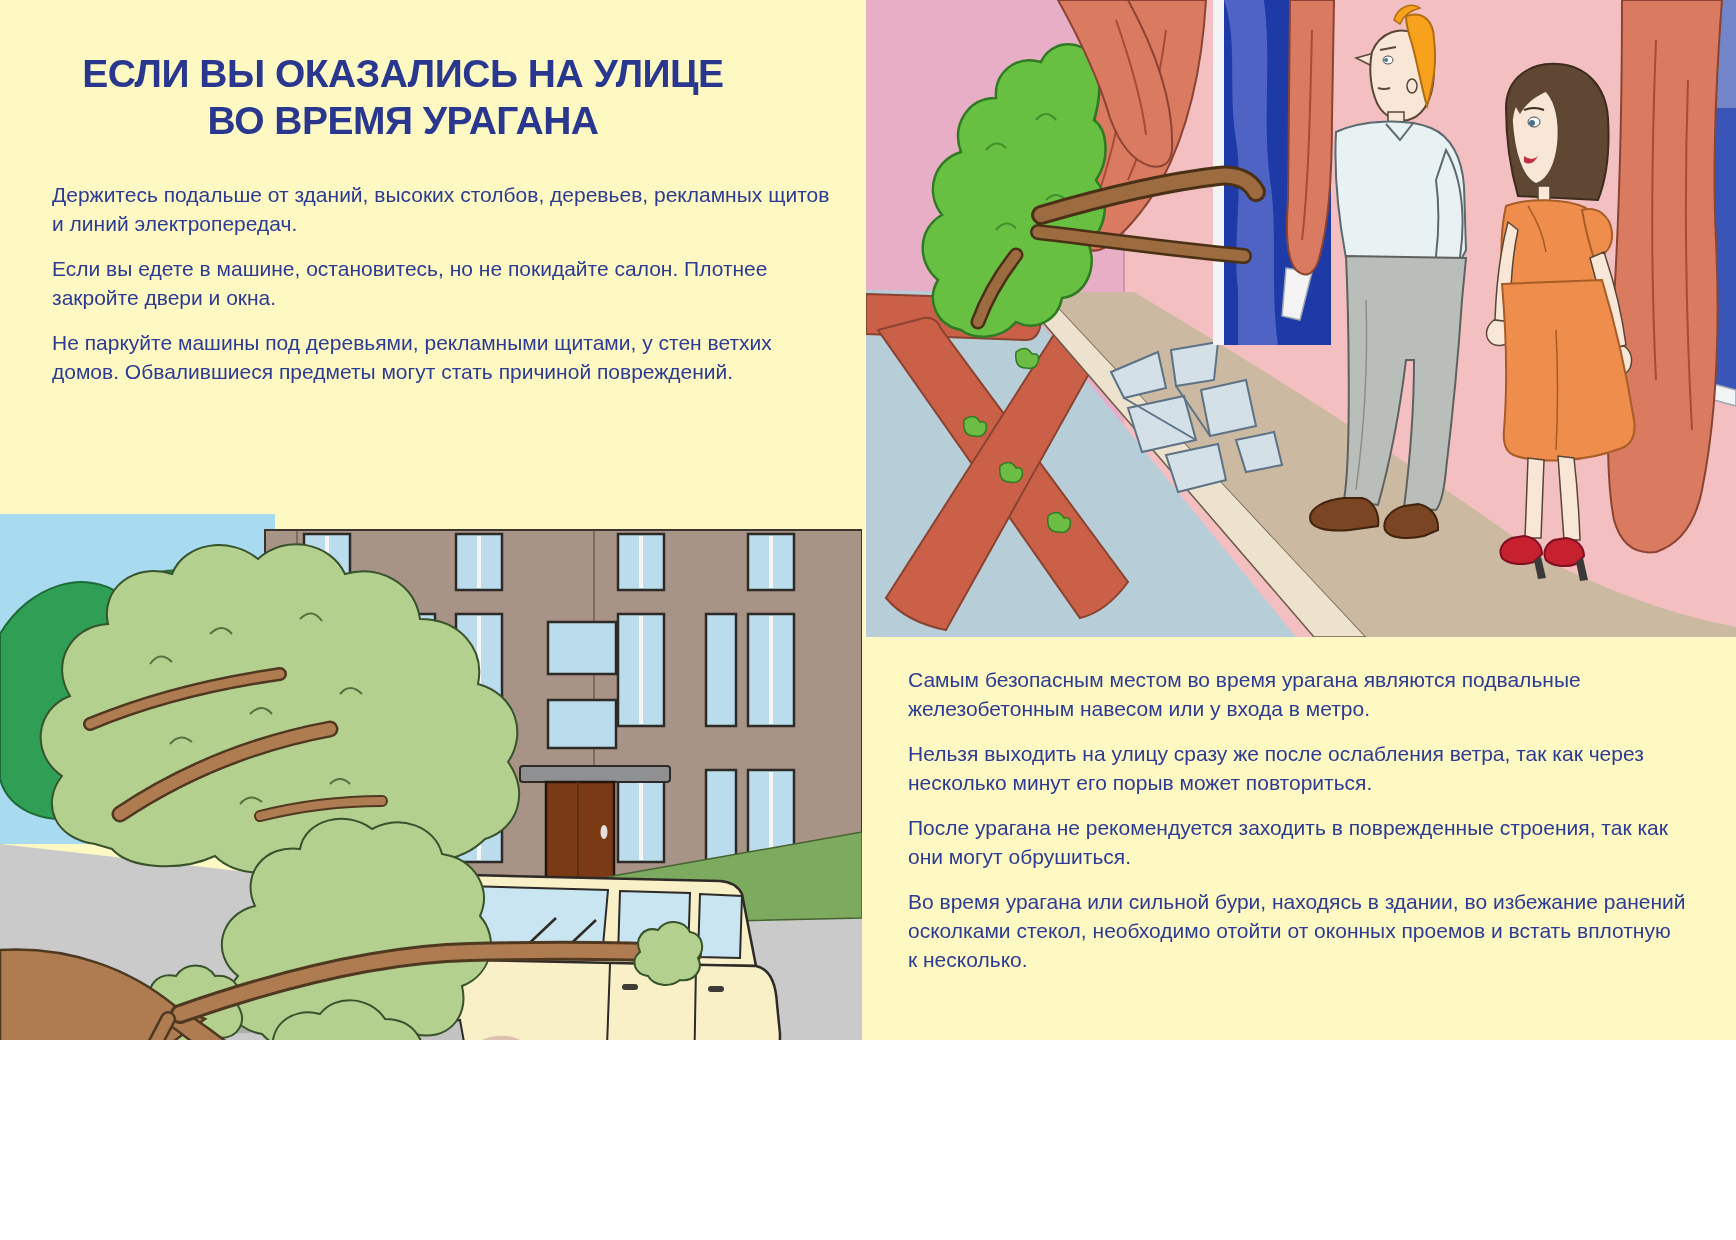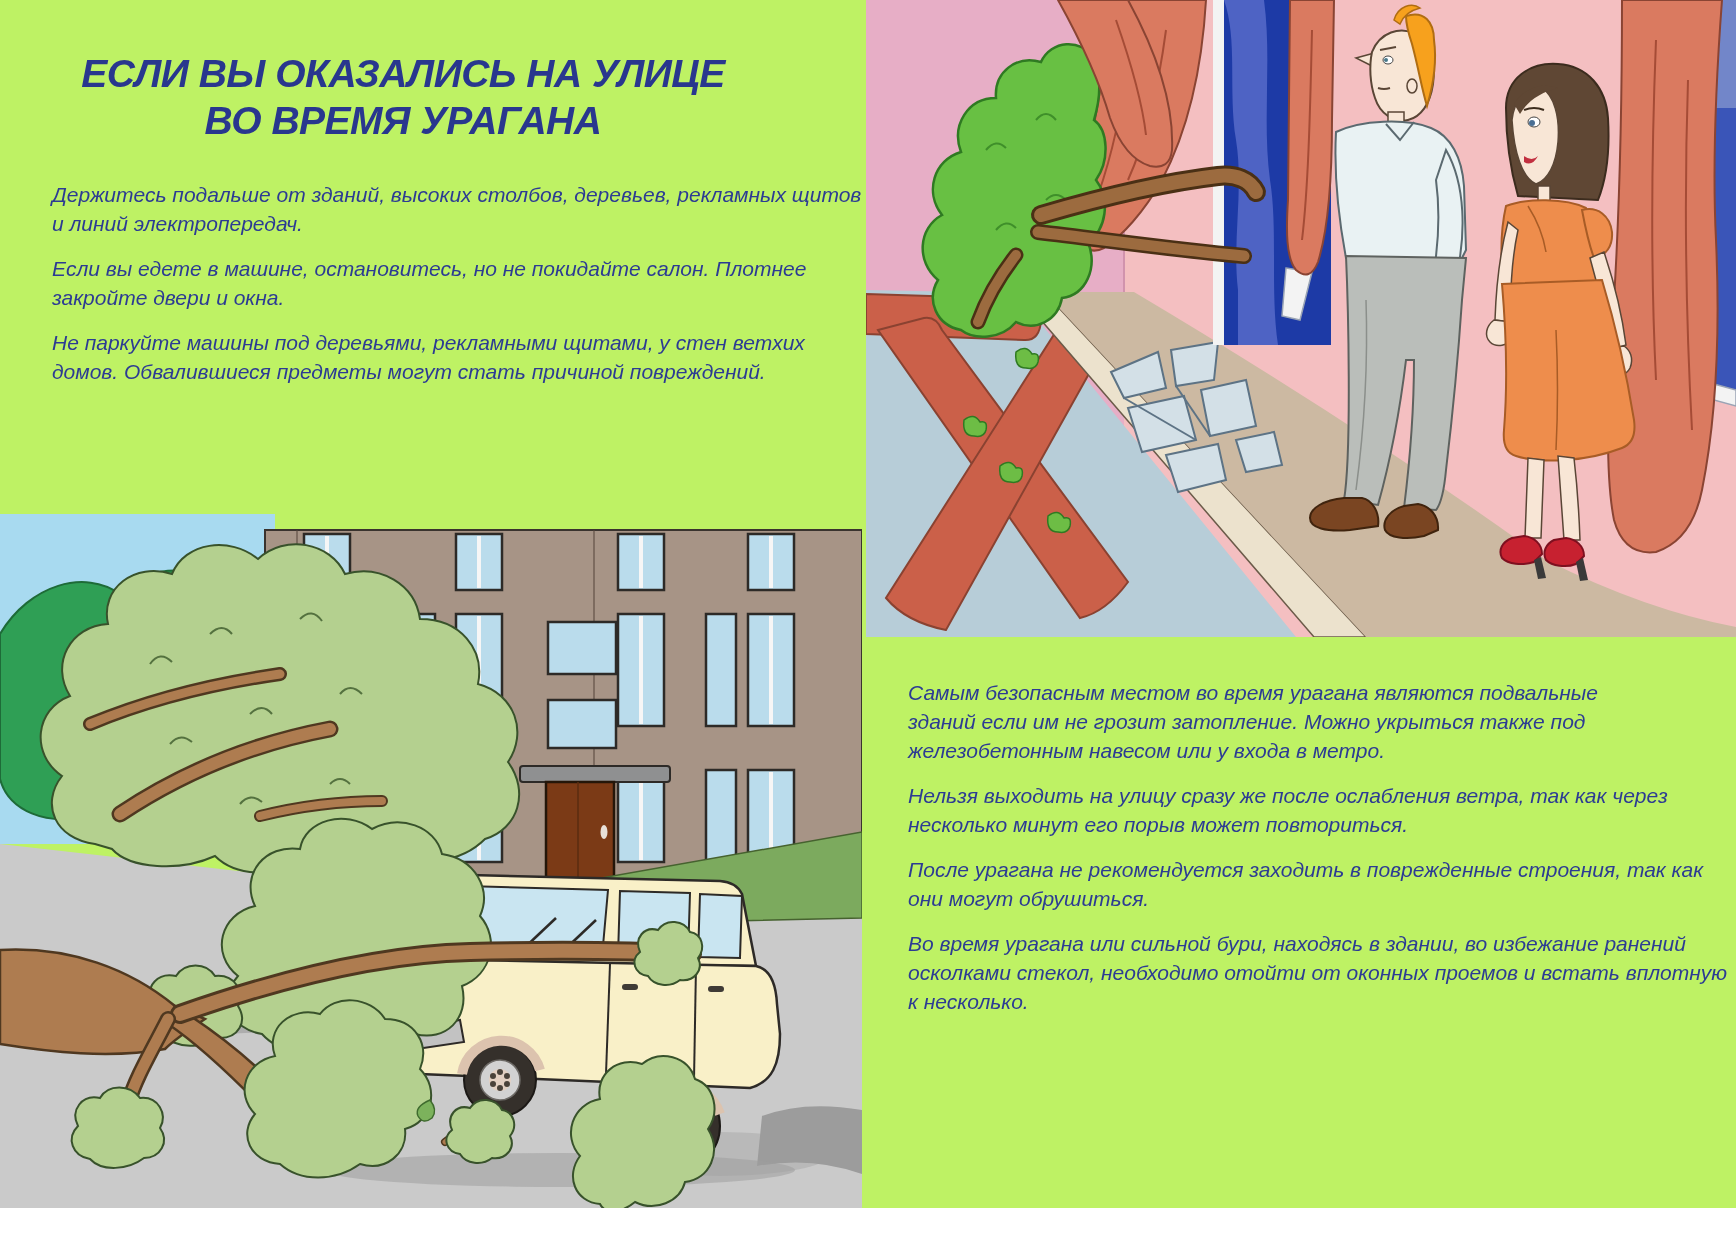--- a/index.html
+++ b/index.html
@@ -1,21 +1,21 @@
 <!DOCTYPE html>
 <html><head>
 <meta charset="utf-8">
 <style>
   html,body{margin:0;padding:0;background:#ffffff;}
-  .page{position:relative;width:1736px;height:1208px;background:#bef264;overflow:hidden;
-        font-family:"Liberation Sans",sans-serif;font-style:italic;}
+  .page{position:relative;width:1736px;height:1040px;background:#fef9c3;overflow:hidden;
+        font-family:"Liberation Sans",sans-serif;}
   .left-col{position:absolute;left:52px;top:50px;width:702px;}
   .title{font-weight:bold;font-size:39px;line-height:47px;letter-spacing:-0.5px;
          color:#29378e;text-align:center;margin:0 0 36px 0;}
-  .para{margin:13px 0 16px 0;}
+  .para{margin:0 0 16px 0;}
   .para .line{font-size:21px;line-height:29px;color:#2c3b93;white-space:nowrap;}
   .right-col{position:absolute;left:908px;top:665px;width:800px;}
   .illus{position:absolute;}
   .illus svg{display:block;}
   #illus-left{left:0;top:514px;}
   #illus-right{left:866px;top:0;}
 </style>
 </head>
 <body>
 
@@ -34,21 +34,20 @@
     </div>
     <div class="para">
       <div class="line">Не паркуйте машины под деревьями, рекламными щитами, у стен ветхих</div>
       <div class="line">домов. Обвалившиеся предметы могут стать причиной повреждений.</div>
     </div>
   </div>
 
   <div class="right-col">
     <div class="para">
       <div class="line">Самым безопасным местом во время урагана являются подвальные</div>
-      <div class="line">зданий если им не грозит затопление. Можно укрыться также под</div>
       <div class="line">железобетонным навесом или у входа в метро.</div>
     </div>
     <div class="para">
       <div class="line">Нельзя выходить на улицу сразу же после ослабления ветра, так как через</div>
       <div class="line">несколько минут его порыв может повториться.</div>
     </div>
     <div class="para">
       <div class="line">После урагана не рекомендуется заходить в поврежденные строения, так как</div>
       <div class="line">они могут обрушиться.</div>
     </div>

